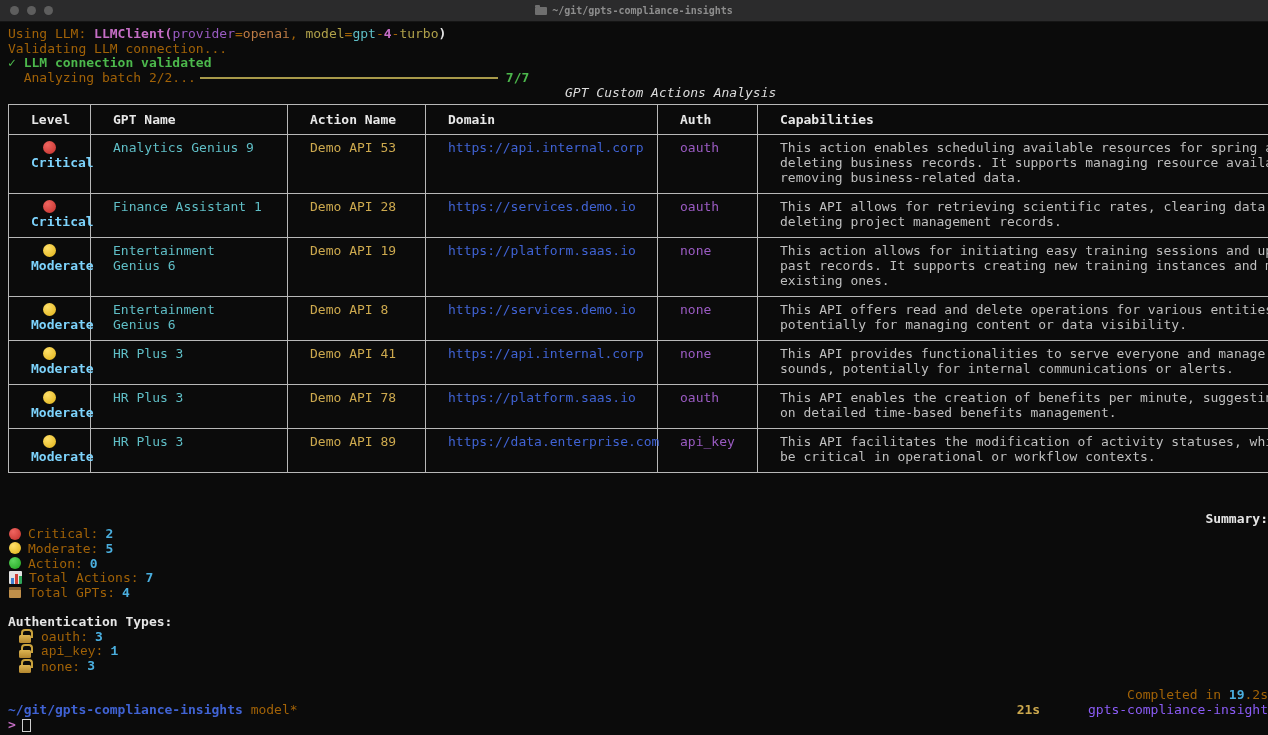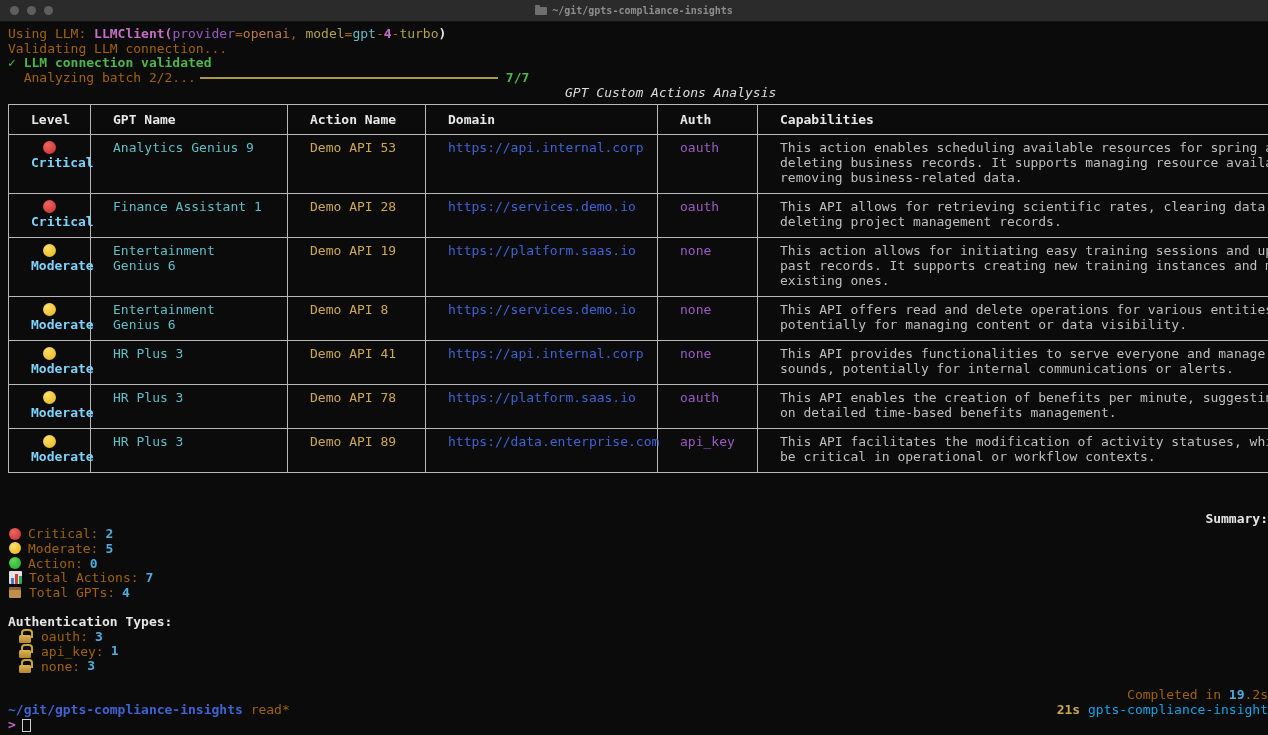--- a/index.html
+++ b/index.html
@@ -30,21 +30,21 @@
   .c-bright  { color:#e6e6e6; }
   .c-green   { color:#4cb84c; }
   .c-cyan    { color:#5fbec6;margin-top:40px; }
   .c-gold    { color:#cda94e; }
   .c-blue    { color:#4063d4; }
   .c-violet  { color:#9a5bc2; }
   .c-magenta { color:#c56ec5; }
   .c-num     { color:#4aaede; }
   .c-orange  { color:#bd7b45; }
   .c-olive   { color:#b0a14a; }
-  .c-dim     { color:#0ea5e9; }
+  .c-dim     { color:#8b5cf6;margin-left:40px; }
   .progress-bar { display:inline-block; width:298px; height:2px; background:#a89a4a; vertical-align:middle; margin:0 8px 2px 4px; }
   .analysis-title { padding-left:557px; font-style:italic; color:#dcdcdc; }
   
   .table-clip { width:1260px; overflow:hidden; margin-top:4px; }
   table { border-collapse:collapse; table-layout:fixed; width:1459px; }
   th, td { border:1px solid #b8b8b8; vertical-align:top; padding:5px 22px; text-align:left; }
   th { font-weight:bold; color:#e8e8e8; height:30px; padding-top:7px; }
   col.c-level{width:82px;} col.c-gpt{width:197px;} col.c-action{width:138px;}
   col.c-domain{width:232px;} col.c-auth{width:100px;} col.c-caps{width:710px;}
   td.level-cell { text-align:center; padding-top:4px; }
@@ -203,26 +203,26 @@
 
     <div class="line mt-sum c-bright b">Summary:</div>
     <div class="line"><span class="dot dot-red dot-sm"></span><span class="c-fg">Critical:</span><span class="c-num b" style="margin-left:7px;">2</span></div>
     <div class="line"><span class="dot dot-yellow dot-sm"></span><span class="c-fg">Moderate:</span><span class="c-num b" style="margin-left:7px;">5</span></div>
     <div class="line"><span class="dot dot-green dot-sm"></span><span class="c-fg">Action:</span><span class="c-num b" style="margin-left:7px;">0</span></div>
     <div class="line"><span class="chart-icon"></span><span class="c-fg">Total Actions:</span><span class="c-num b" style="margin-left:7px;">7</span></div>
     <div class="line"><span class="package-icon"></span><span class="c-fg">Total GPTs:</span><span class="c-num b" style="margin-left:7px;">4</span></div>
 
     <div class="line mt-auth c-bright b">Authentication Types:</div>
     <div class="line" style="padding-left:10px;"><span class="lock-icon"></span><span class="c-fg">oauth:</span><span class="c-num b" style="margin-left:7px;">3</span></div>
-    <div class="line" style="padding-left:10px;"><span class="lock-icon"></span><span class="c-fg">api_key:</span><span class="c-num b" style="margin-left:7px;">1</span></div>
+    <div class="line" style="padding-left:10px;font-family:Liberation Mono, monospace;"><span class="lock-icon"></span><span class="c-fg">api_key:</span><span class="c-num b" style="margin-left:7px;">1</span></div>
     <div class="line" style="padding-left:10px;"><span class="lock-icon"></span><span class="c-fg">none:</span><span class="c-num b" style="margin-left:7px;">3</span></div>
 
     <div class="line mt-done"><span class="c-fg">Completed in </span><span class="c-num b">19</span><span class="c-fg">.2s</span></div>
 
     <div class="status-line">
-      <span><span class="c-blue b">~/git/gpts-compliance-insights</span><span class="c-fg"> read*</span></span>
+      <span><span class="c-blue b">~/git/gpts-compliance-insights</span><span class="c-fg"> model*</span></span>
       <span><span class="c-gold b">21s</span><span class="c-dim"> gpts-compliance-insight</span></span>
     </div>
 
     <div class="line"><span class="c-magenta b">&gt;</span><span class="cursor"></span></div>
 
   </div>
 </div>
 
 </body></html>

